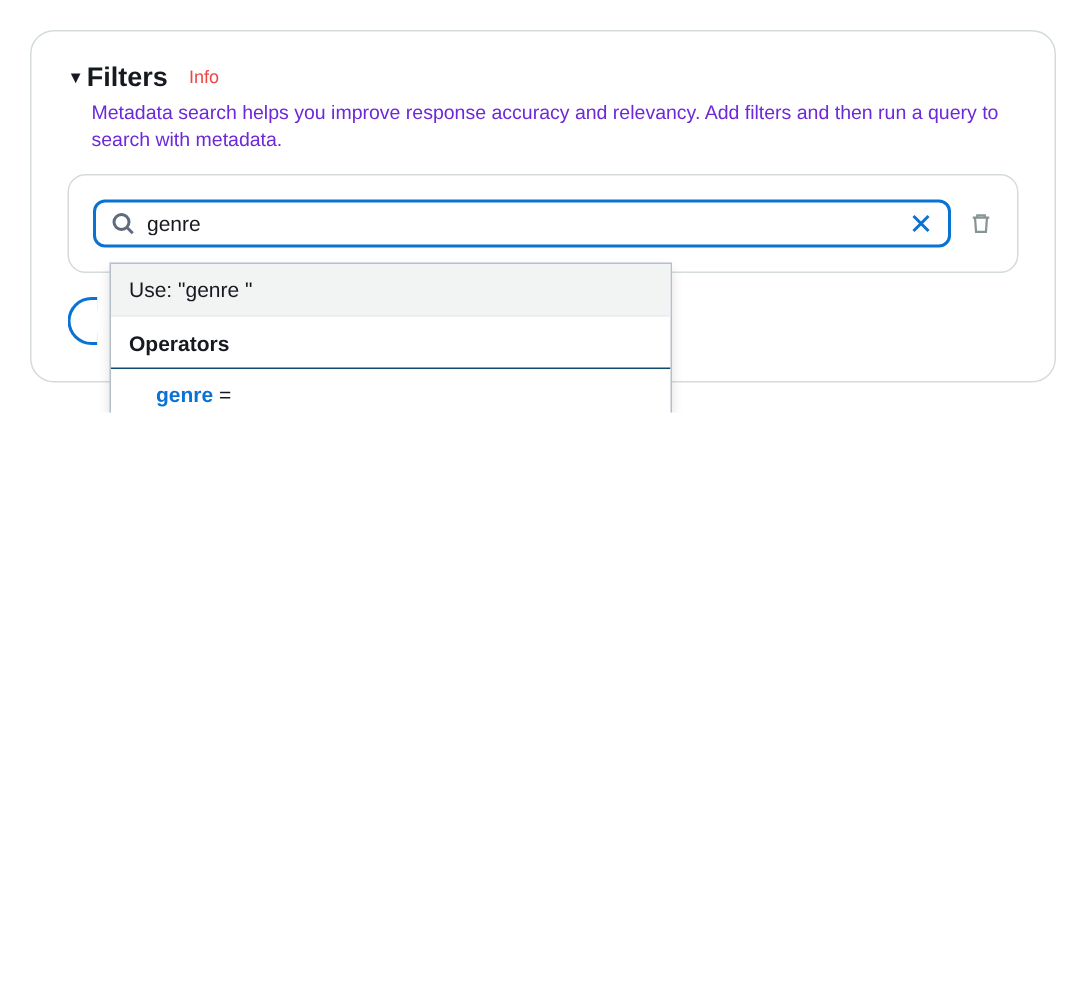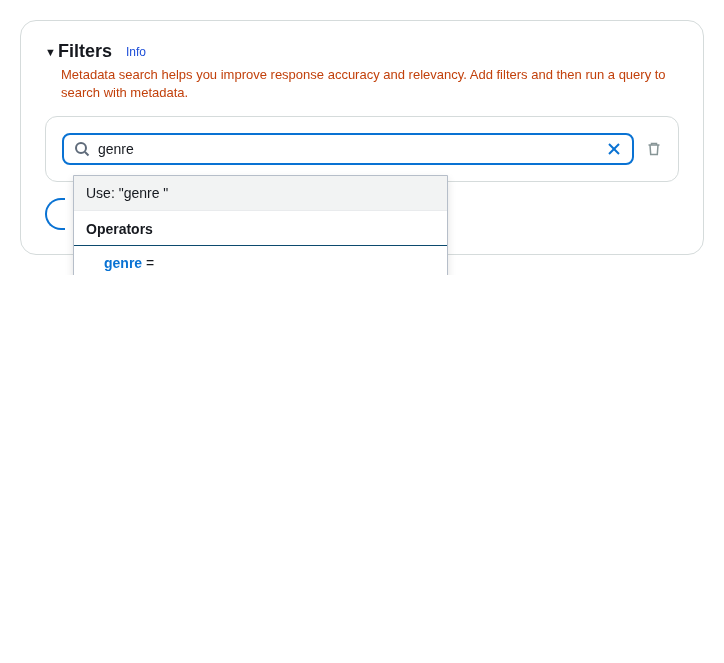--- a/index.html
+++ b/index.html
@@ -31,27 +31,27 @@
       display: inline-block;
       margin-right: 2px;
     }
     .title {
       font-size: 18px;
       font-weight: 700;
       display: flex;
       align-items: center;
     }
     .info-link {
-      color: #1d4ed8;
+      color: #ef4444;
       font-size: 12px;
       font-weight: 400;
       margin-left: 6px;
     }
     .description {
-      color: #c2410c;
+      color: #6d28d9;
       font-size: 13px;
       line-height: 1.4;
       margin-top: 4px;
       margin-bottom: 14px;
       padding-left: 16px;
     }
     .search-section {
       border: 1px solid #d5dbdb;
       border-radius: 12px;
       padding: 16px;

